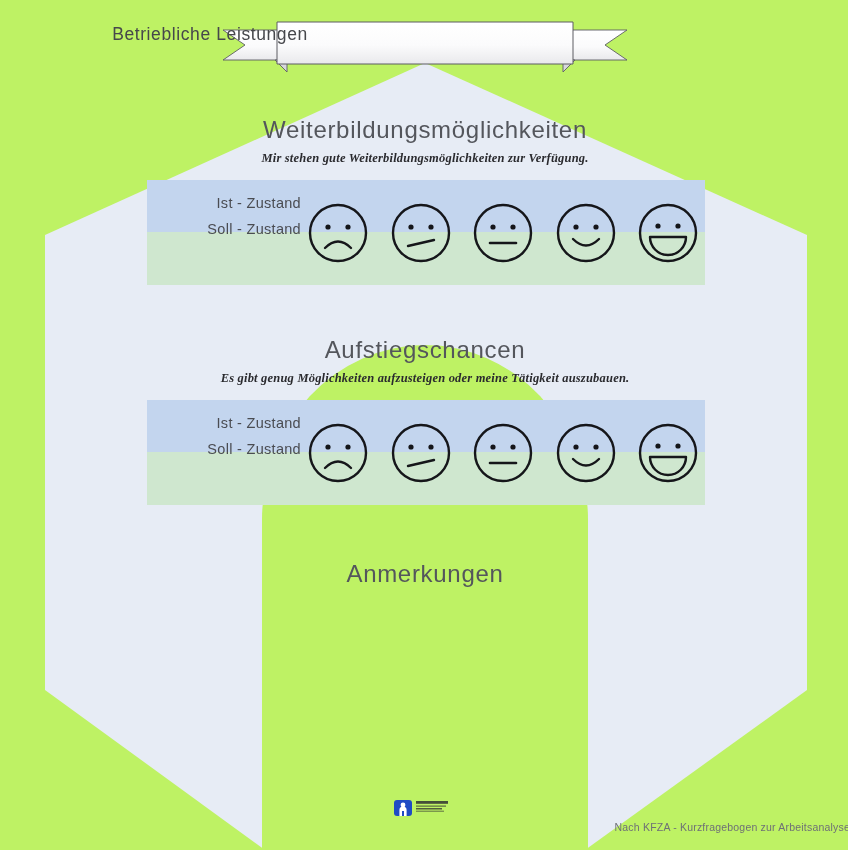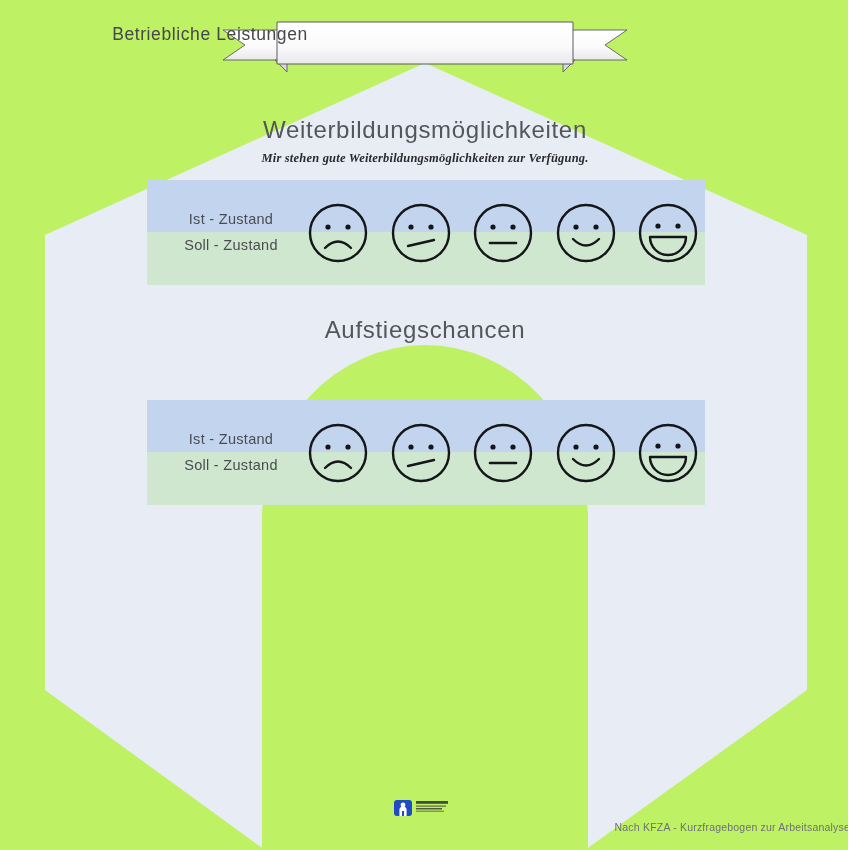--- a/index.html
+++ b/index.html
@@ -90,23 +90,23 @@
   }
   .band-green {
     position: absolute;
     left: 0; top: 52px;
     width: 558px; height: 53px;
     background: #cfe7cf;
   }
   .band-labels {
     position: absolute;
     left: 14px;
-    top: 26px;
+    top: 10px;
     width: 140px;
-    text-align: center;
+    text-align: right;
   }
   .band-label {
     font-family: "Liberation Sans", sans-serif;
     font-size: 14.5px;
     letter-spacing: 0.3px;
     color: #4a4c52;
     line-height: 26px;
     white-space: nowrap;
   }
   .faces {
@@ -218,22 +218,23 @@
       </svg>
       <svg class="face" viewBox="0 0 62 62" xmlns="http://www.w3.org/2000/svg">
         <circle cx="31" cy="31" r="28" fill="none" stroke="#15161a" stroke-width="2.4"></circle>
         <circle cx="21" cy="24" r="2.6" fill="#15161a"></circle>
         <circle cx="41" cy="24" r="2.6" fill="#15161a"></circle>
         <path d="M 13 35 L 49 35 A 18 18 0 0 1 13 35 Z" fill="none" stroke="#15161a" stroke-width="2.4" stroke-linejoin="round"></path>
       </svg>
     </div>
   </div>
 
-  <div class="section" style="top:316px">
+  <div class="section" style="top:336px">
     <div class="section-title">Aufstiegschancen</div>
+    <div class="section-sub">Es gibt genug Möglichkeiten aufzusteigen oder meine Tätigkeit auszubauen.</div>
   </div>
 
   <div class="rating-band" style="top:400px">
     <div class="band-blue"></div>
     <div class="band-green"></div>
     <div class="band-labels">
       <div class="band-label">Ist - Zustand</div>
       <div class="band-label">Soll - Zustand</div>
     </div>
     <div class="faces">
@@ -263,20 +264,23 @@
       </svg>
       <svg class="face" viewBox="0 0 62 62" xmlns="http://www.w3.org/2000/svg">
         <circle cx="31" cy="31" r="28" fill="none" stroke="#15161a" stroke-width="2.4"></circle>
         <circle cx="21" cy="24" r="2.6" fill="#15161a"></circle>
         <circle cx="41" cy="24" r="2.6" fill="#15161a"></circle>
         <path d="M 13 35 L 49 35 A 18 18 0 0 1 13 35 Z" fill="none" stroke="#15161a" stroke-width="2.4" stroke-linejoin="round"></path>
       </svg>
     </div>
   </div>
 
+  <div class="section" style="top:560px">
+    <div class="section-title">Anmerkungen</div>
+  </div>
   <div style="position:absolute;left:200px;top:600px;width:450px;height:170px;z-index:3"></div>
 
   <svg id="footer-logo" viewBox="0 0 66 22" xmlns="http://www.w3.org/2000/svg">
     <path d="M 4 3 h 12 a 3 3 0 0 1 3 3 v 10 a 3 3 0 0 1 -3 3 h -12 a 3 3 0 0 1 -3 -3 v -10 a 3 3 0 0 1 3 -3 z" fill="#1f4bc4"></path>
     <circle cx="10" cy="8" r="2.4" fill="#ffffff"></circle>
     <path d="M 6.4 19 v -6 a 3.6 3.6 0 0 1 7.2 0 v 6 h -2.6 v -5 h -2 v 5 z" fill="#ffffff"></path>
     <g fill="#2b2b2f">
       <rect x="23" y="4" width="32" height="2.8" opacity="0.82"></rect>
       <rect x="23" y="8.4" width="30" height="1.5" opacity="0.55"></rect>
       <rect x="23" y="11" width="26" height="1.5" opacity="0.75"></rect>

